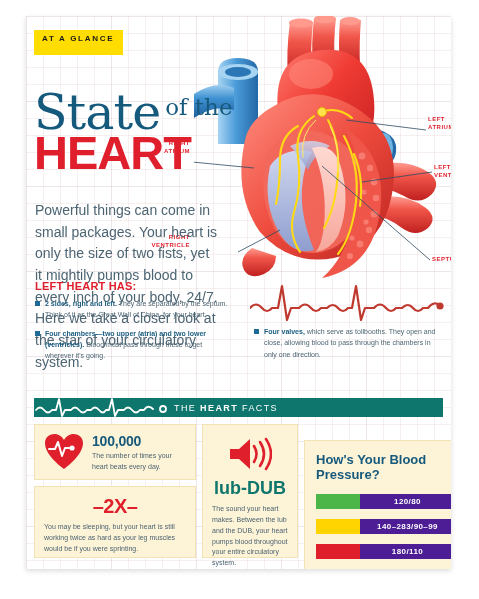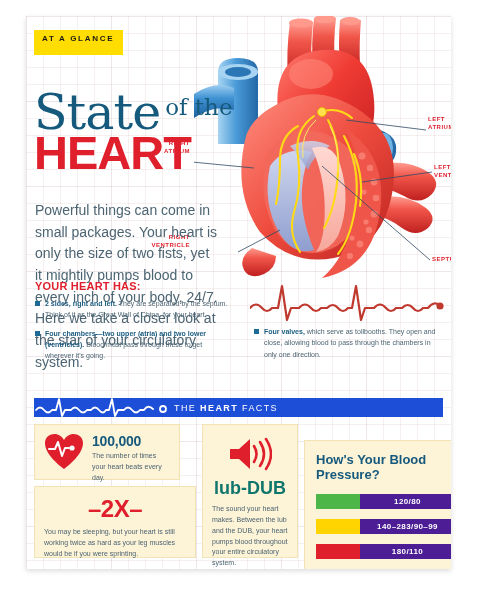--- a/index.html
+++ b/index.html
@@ -160,61 +160,61 @@
     left: 224px; top: 262px;
     width: 196px; height: 46px;
     z-index: 4;
   }
 
   
   #facts-banner {
     position: absolute;
     left: 8px; top: 382px;
     width: 409px; height: 19px;
-    background: #1d4ed8;
+    background: #0f766e;
     z-index: 5;
     display: flex;
     align-items: center;
   }
   #facts-banner .ekg-mini { width: 136px; height: 19px; flex: 0 0 136px; }
   #facts-title {
     color: #ffffff;
     font-size: 9px;
     letter-spacing: 1.4px;
     margin-left: 4px;
   }
   #facts-title b { font-weight: bold; }
 
   
   .card {
     position: absolute;
     background: #fdf3d7;
     border: 1px solid #f2e3b4;
     z-index: 5;
   }
-  #card-100k { left: 8px; top: 408px; width: 146px; height: 56px; }
+  #card-100k { left: 8px; top: 408px; width: 162px; height: 56px; }
   #card-2x  { left: 8px; top: 470px; width: 162px; height: 72px; }
   #card-lub { left: 176px; top: 408px; width: 96px; height: 134px; }
   #card-bp  { left: 278px; top: 424px; width: 163px; height: 134px; }
 
   .card-inner { position: absolute; inset: 0; padding: 8px 9px; }
 
   #num-100k {
     font-size: 14px;
     font-weight: bold;
     color: #15597d;
     letter-spacing: -0.2px;
   }
   .small-copy {
     font-size: 7px;
     line-height: 1.55;
     color: #4c6472;
   }
   #txt-2x {
-    font-size: 24px;
+    font-size: 20px;
     font-weight: bold;
     color: #e01f2d;
     text-align: center;
     letter-spacing: -0.5px;
     margin-bottom: 4px;
   }
   #lub-title {
     font-size: 18px;
     font-weight: bold;
     color: #0f766e;
@@ -394,21 +394,21 @@
 
     <div class="anat-label" style="left:240px; top:148px;">
       <span>LEFT</span><br>
       <span>VENTRICLE</span>
     </div>
 
     <div class="anat-label" style="left:238px; top:240px;">SEPTUM</div>
   </div>
 
   <div id="yhh">
-    <h3>YOUR HEART HAS:</h3>
+    <h3>LEFT HEART HAS:</h3>
 
     <div class="bullet-row">
       <div class="bsq"></div>
       <div class="btxt">
         <b>2 sides, right and left.</b><span> They are separated by the septum. Think of it as the Great Wall of China, for your heart.</span>
       </div>
     </div>
 
     <div class="bullet-row">
       <div class="bsq"></div>

